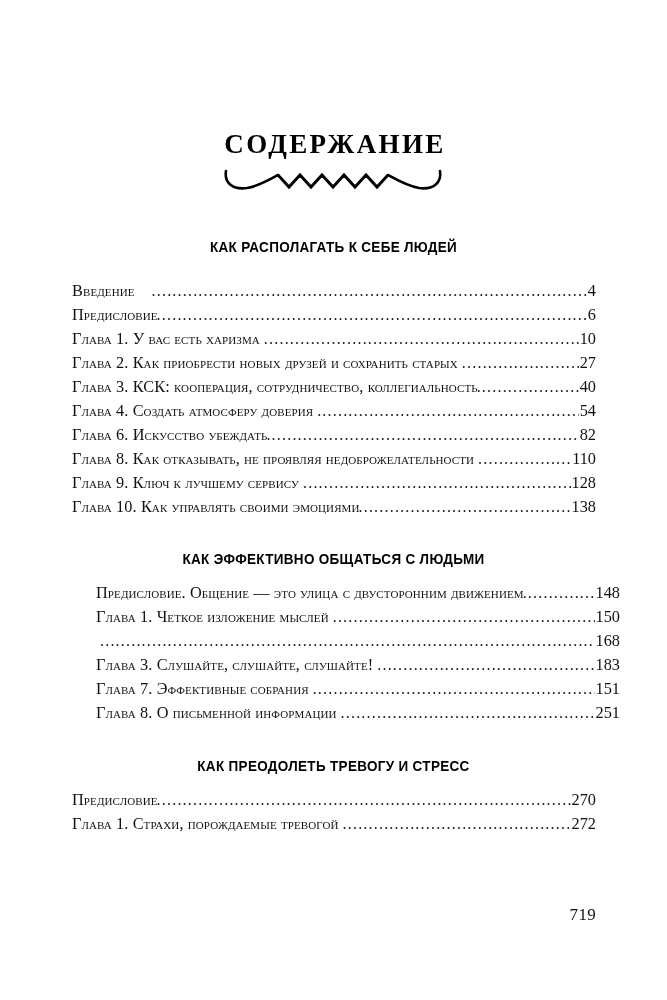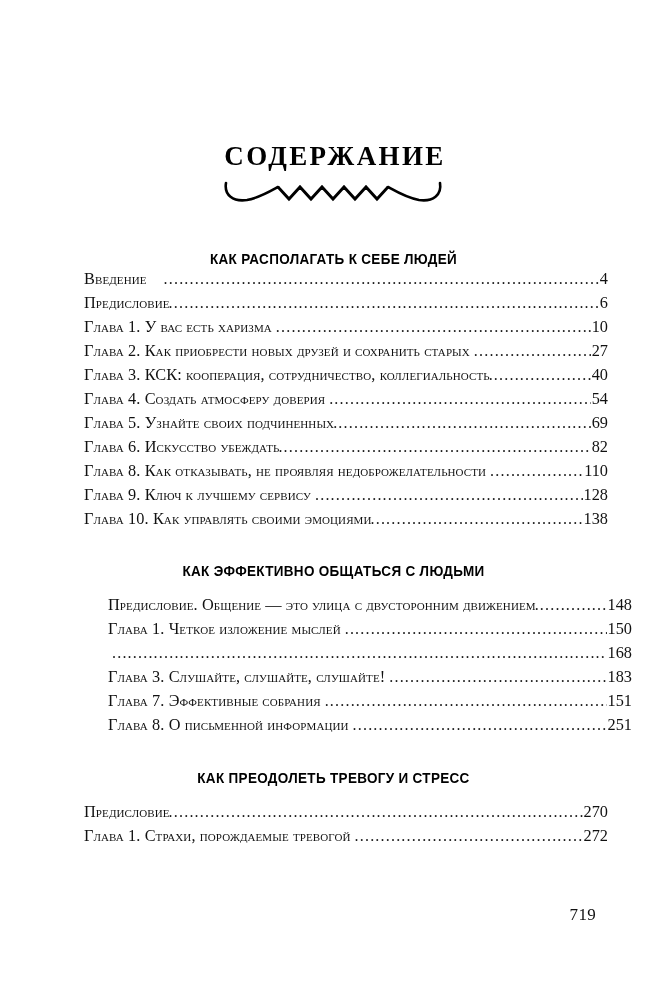--- a/index.html
+++ b/index.html
@@ -14,21 +14,21 @@
     position: relative;
     overflow: hidden;
     font-family: "Liberation Serif", "DejaVu Serif", serif;
     color: #111111;
     -webkit-font-smoothing: antialiased;
   }
 
   .page {
     position: absolute;
     inset: 0;
-    padding: 12px;
+    padding: 0;
   }
 
   
   .masthead {
     margin-top: 131px;
     text-align: center;
   }
   .toc-title {
     font-family: "Liberation Serif", "DejaVu Serif", serif;
     font-weight: 700;
@@ -59,21 +59,21 @@
   .sec1-head { margin-top: 46px; }
   .sec2-head { margin-top: 32px; }
   .sec3-head { margin-top: 33px; }
 
   
   .entries {
     margin: 0;
     padding: 0;
     list-style: none;
   }
-  .sec1-list { margin-top: 0; }
+  .sec1-list { margin-top: 24px; }
   .sec2-list { margin-top: 14px; margin-left: 24px; }
   .sec3-list { margin-top: 14px; }
 
   .entry {
     display: flex;
     align-items: baseline;
     width: 524px;
     margin-left: 72px;
     height: 24px;
     font-size: 16.3px;
@@ -169,25 +169,20 @@
       <span class="label">Глава 3. <span class="acro">КСК</span>: кооперация, сотрудничество, коллегиальность</span>
       <span class="leader"></span>
       <span class="pg">40</span>
     </li>
     <li class="entry pad">
       <span class="label">Глава 4. Создать атмосферу доверия</span>
       <span class="leader"></span>
       <span class="pg">54</span>
     </li>
     <li class="entry tight">
-      <span class="label">Глава 5. Узнайте своих подчиненных</span>
-      <span class="leader"></span>
-      <span class="pg">69</span>
-    </li>
-    <li class="entry tight">
       <span class="label">Глава 6. Искусство убеждать</span>
       <span class="leader"></span>
       <span class="pg">82</span>
     </li>
     <li class="entry pad">
       <span class="label">Глава 8. Как отказывать, не проявляя недоброжелательности</span>
       <span class="leader"></span>
       <span class="pg">110</span>
     </li>
     <li class="entry pad">

